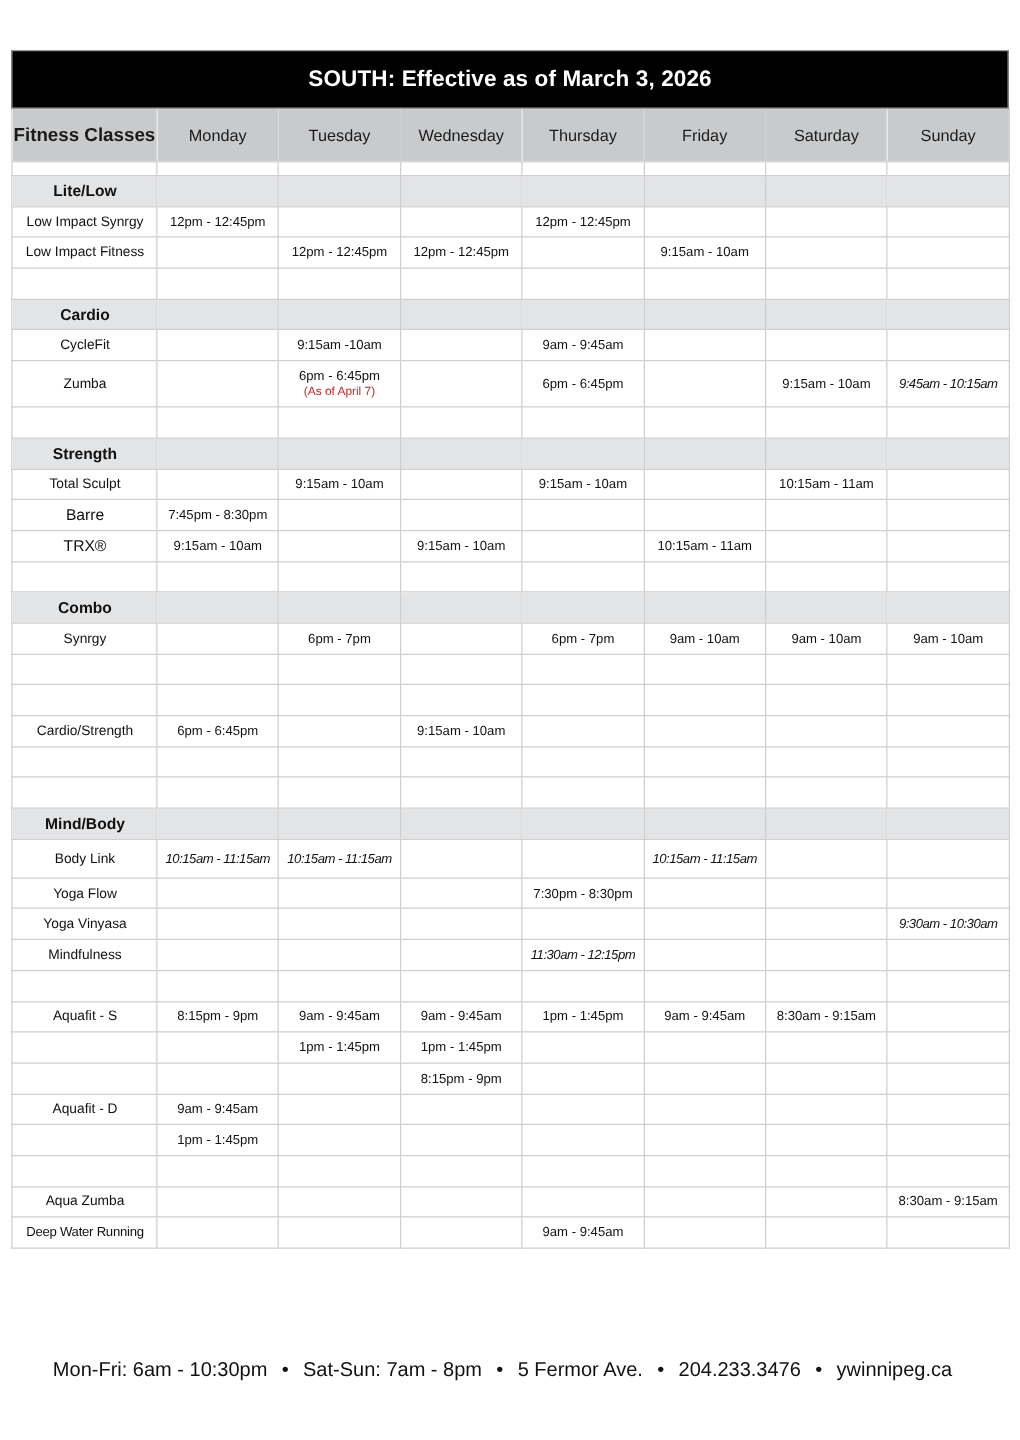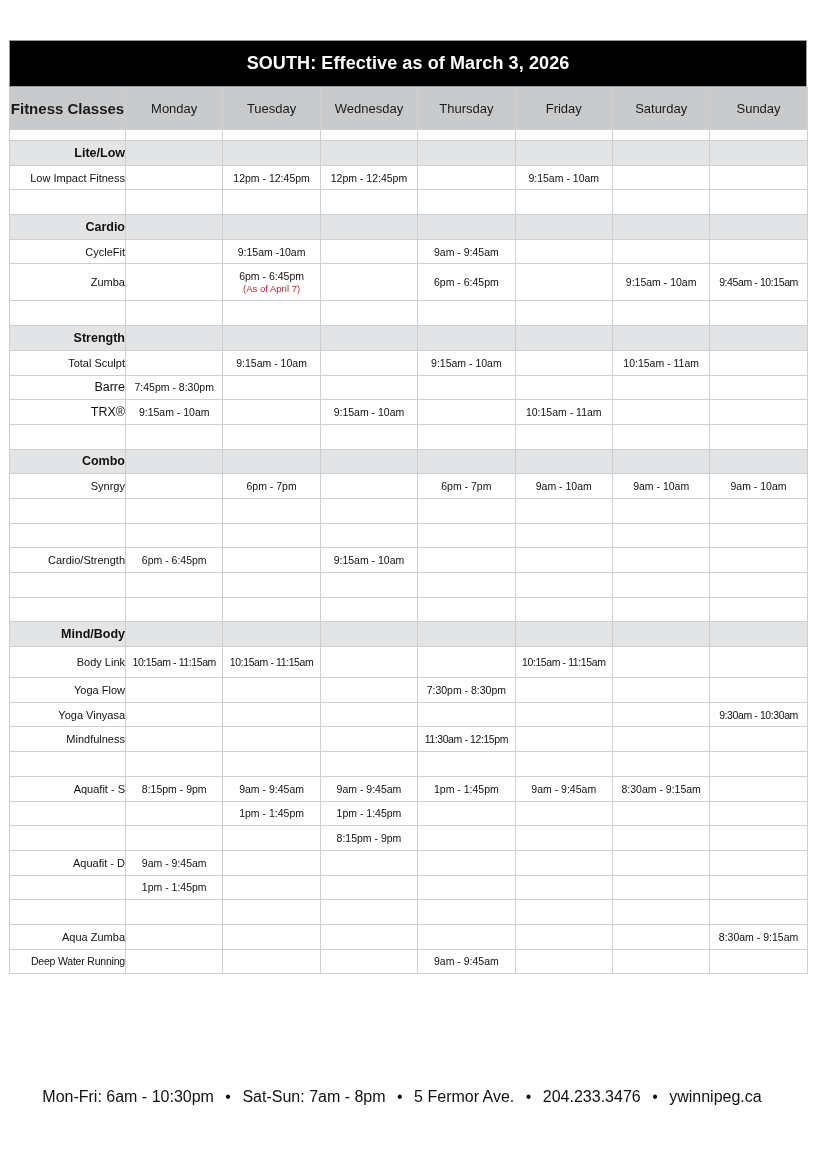--- a/index.html
+++ b/index.html
@@ -5,32 +5,32 @@
     html, body { margin: 0; padding: 0; background: #ffffff; }
     body { width: 816px; height: 1152px; position: relative; font-family: "Liberation Sans", "DejaVu Sans", sans-serif; color: #111; overflow: hidden; }
     .sheet { position: absolute; left: 9px; top: 21px; width: 798px; }
     .title-bar { height: 47px; background: #000; color: #fff; display: flex; align-items: center; justify-content: center; font-weight: bold; font-size: 18px; letter-spacing: 0.1px; border: 1px solid #9a9a9a; box-sizing: border-box; margin-top: 19px; }
     table { border-collapse: collapse; width: 798px; table-layout: fixed; }
     col.c0 { width: 116px; }
     col.cd { width: 97.4px; }
     td, th { border: 1px solid #cfcfcf; padding: 0; text-align: center; font-size: 10.5px; vertical-align: middle; overflow: hidden; white-space: nowrap; }
     th { background: #c9cacc; font-weight: normal; font-size: 13px; color: #1a1a1a; height: 41px; }
     th.fc { font-weight: bold; font-size: 15px; line-height: 18px; white-space: normal; }
-    td.name { text-align: right; padding-left: 1px; font-size: 11px; }
+    td.name { text-align: center; padding-left: 1px; font-size: 11px; }
     td.name.big { font-size: 12.5px; }
     td.name.small { font-size: 10.5px; letter-spacing: -0.2px; }
     tr.cat td { background: #e3e4e6; }
     tr.cat td.name { font-weight: bold; font-size: 12.5px; }
     tr.spacer td { height: 10px; }
     tr.r td { height: 23.7px; }
     tr.r.tall td { height: 36px; }
     tr.r.mid td { height: 30px; margin-left: 16px; }
     .note { display: block; color: #c0272d; font-size: 9.5px; line-height: 12px; }
     .main { display: block; line-height: 13px; }
-    .tight { letter-spacing: -0.4px; }
+    .tight { letter-spacing: -0.4px; font-style: italic; }
     .footer { position: absolute; left: 0; top: 1088px; width: 804px; text-align: center; font-size: 16px; color: #111; }
     .footer .sep { margin: 0 7px; }
   </style>
 </head>
 <body>
 
 <div class="sheet">
   <div class="title-bar">SOUTH: Effective as of March 3, 2026</div>
   <table>
     <colgroup>
@@ -65,20 +65,30 @@
           <td></td>
           <td></td>
           <td></td>
       </tr>
     <tr class="cat r">
           <td class="name">Lite/Low</td>
           <td></td>
           <td></td>
           <td></td>
           <td></td>
+          <td></td>
+          <td></td>
+          <td></td>
+        </tr>
+        <tr class="r">
+          <td class="name">Low Impact Synrgy</td>
+          <td>12pm - 12:45pm</td>
+          <td></td>
+          <td></td>
+          <td>12pm - 12:45pm</td>
           <td></td>
           <td></td>
           <td></td>
         </tr>
         <tr class="r">
           <td class="name">Low Impact Fitness</td>
           <td></td>
           <td>12pm - 12:45pm</td>
           <td>12pm - 12:45pm</td>
           <td></td>

